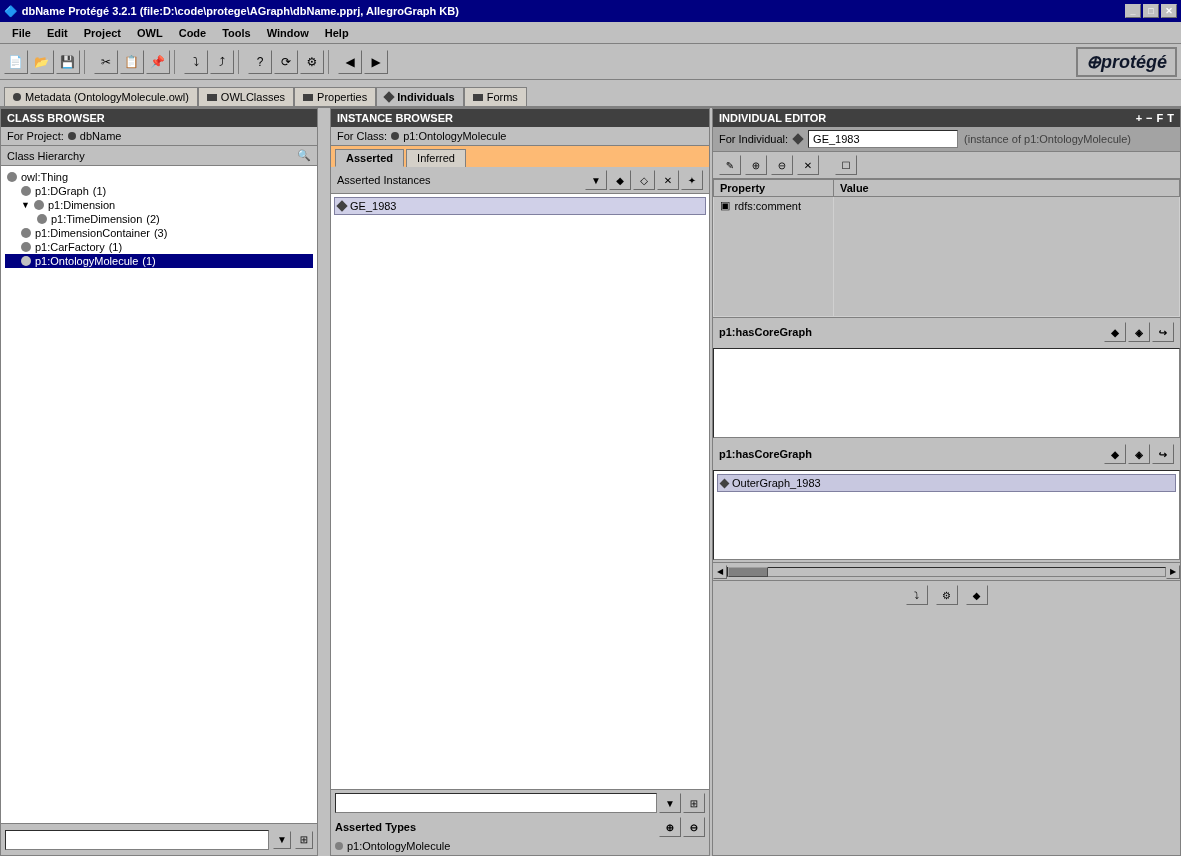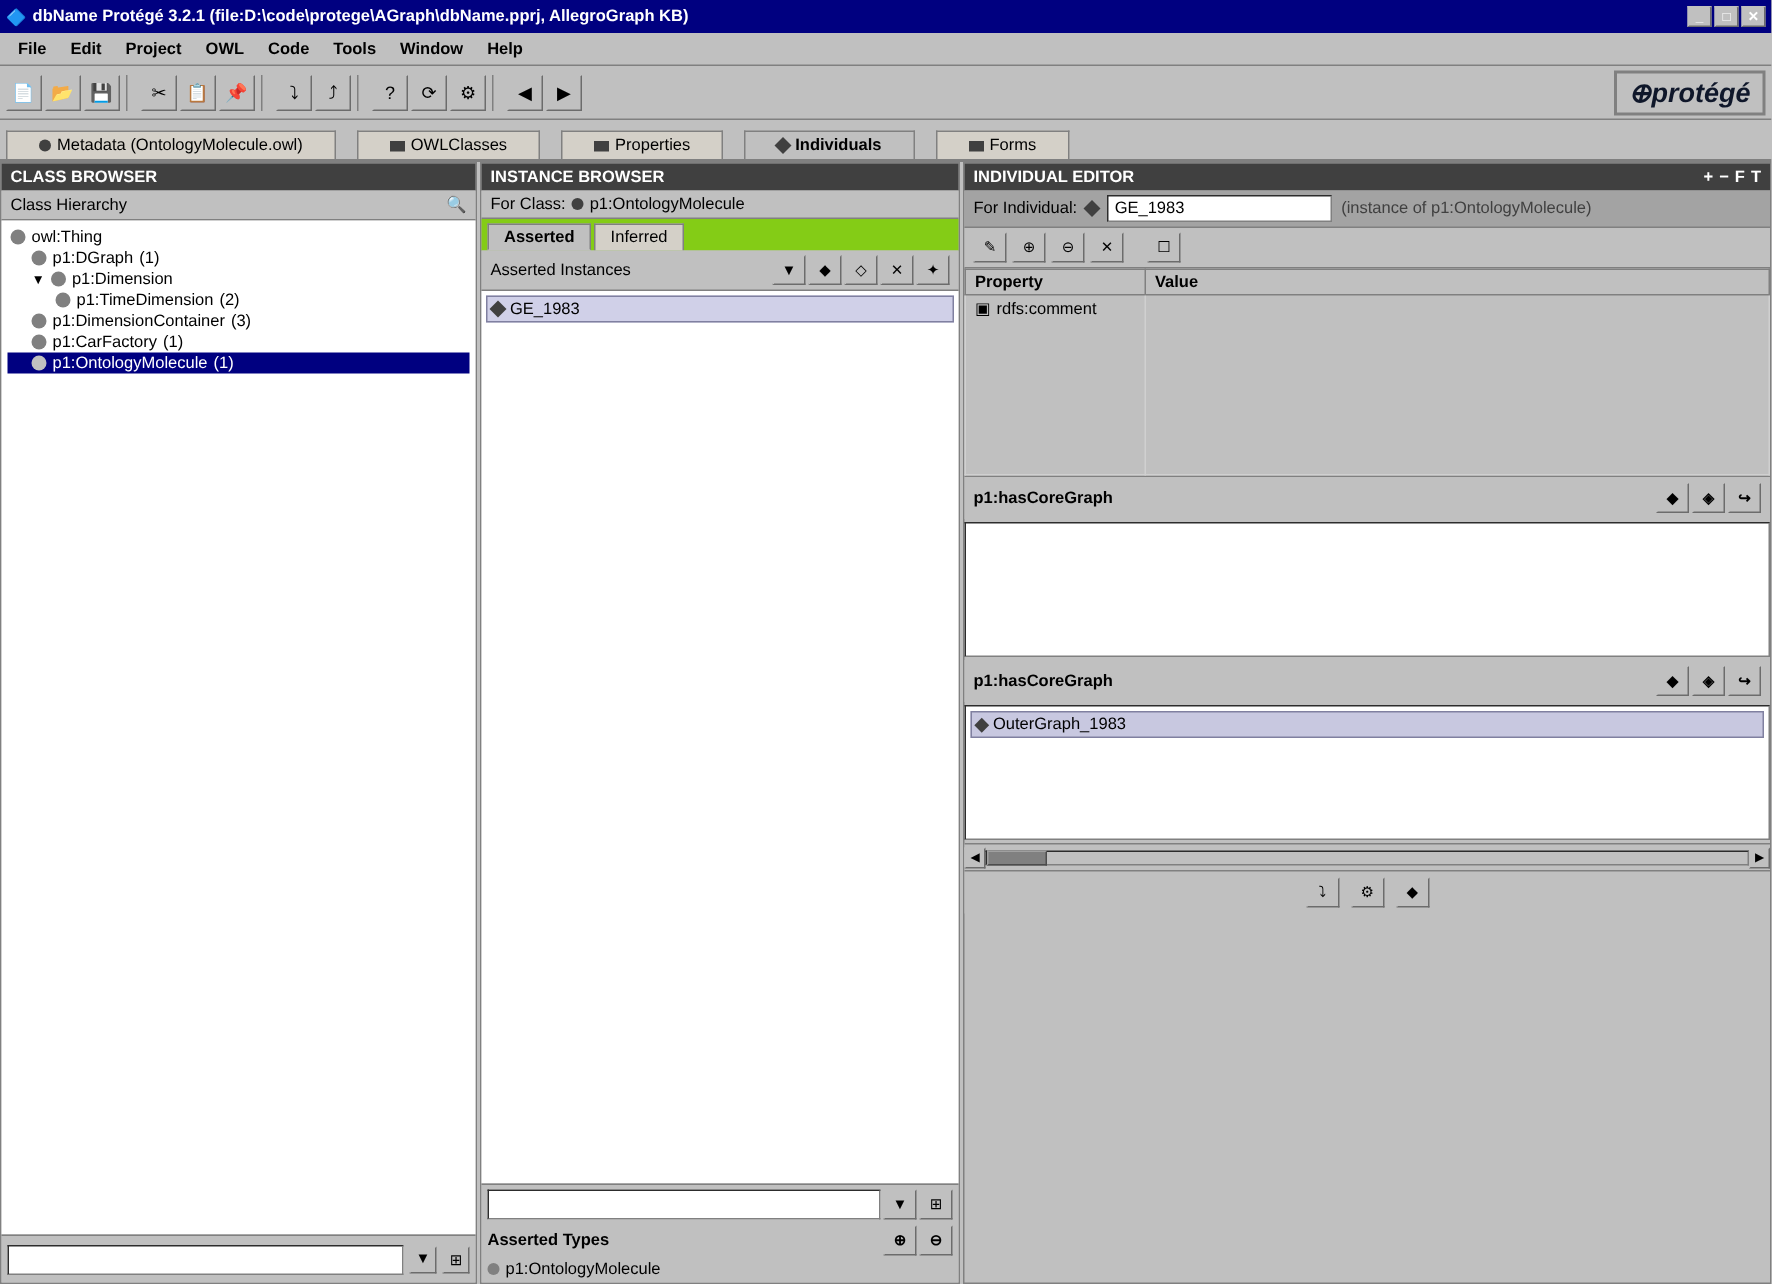--- a/index.html
+++ b/index.html
@@ -79,26 +79,26 @@
     
     #tabs-row {
       background: #c0c0c0;
       height: 28px;
       display: flex;
       align-items: flex-end;
       padding: 0 4px;
       border-bottom: 2px solid #808080;
     }
     .tab {
-      padding: 3px 21px;
+      padding: 3px 8px;
       border: 1px solid #808080;
       border-bottom: none;
       background: #d4d0c8;
       cursor: pointer;
-      margin-right: 14px;
+      margin-right: 0;
       font-size: 11px;
       display: flex; align-items: center; gap: 4px;
     }
     .tab.active { background: #c0c0c0; font-weight: bold; }
     .tab-dot { width: 8px; height: 8px; border-radius: 50%; background: #404040; display: inline-block; }
     .tab-diamond {
       width: 8px; height: 8px;
       background: #404040;
       transform: rotate(45deg);
       display: inline-block;
@@ -166,29 +166,29 @@
       height: 32px;
       background: #c0c0c0;
       border-top: 1px solid #808080;
       display: flex;
       align-items: center;
       padding: 2px 4px;
       gap: 4px;
     }
     
     #instance-browser {
-      width: 320px;
+      width: 380px;
       flex-shrink: 0;
-      margin-left: 2px;
+      margin-left: 12px;
     }
     .instance-tabs {
       display: flex;
       padding: 3px 4px 0;
       gap: 2px;
-      background: #84cc16;
+      background: #fdba74;
     }
     .instance-tab {
       padding: 2px 10px;
       border: 1px solid #808080;
       border-bottom: none;
       background: #d4d0c8;
       cursor: pointer;
       font-size: 11px;
     }
     .instance-tab.active { background: #c0c0c0; font-weight: bold; border-bottom: 1px solid #c0c0c0; }
@@ -449,20 +449,25 @@
     <span>Forms</span>
   </div>
 </div>
 
 <div id="main-content">
 
   <div id="class-browser" class="panel">
     <div class="panel-header">
       <span>CLASS BROWSER</span>
     </div>
+    <div class="panel-subheader">
+      <span>For Project:</span>
+      <span class="tab-dot" style="background:#404040;"></span>
+      <span>dbName</span>
+    </div>
     <div style="padding:3px 6px; display:flex; align-items:center; justify-content:space-between; background:#c0c0c0; border-bottom:1px solid #808080;">
       <span>Class Hierarchy</span>
       <span style="cursor:pointer;">🔍</span>
     </div>
     <div class="class-list">
 
       <div class="class-item">
         <span class="dot"></span>
         <span>owl:Thing</span>
       </div>

